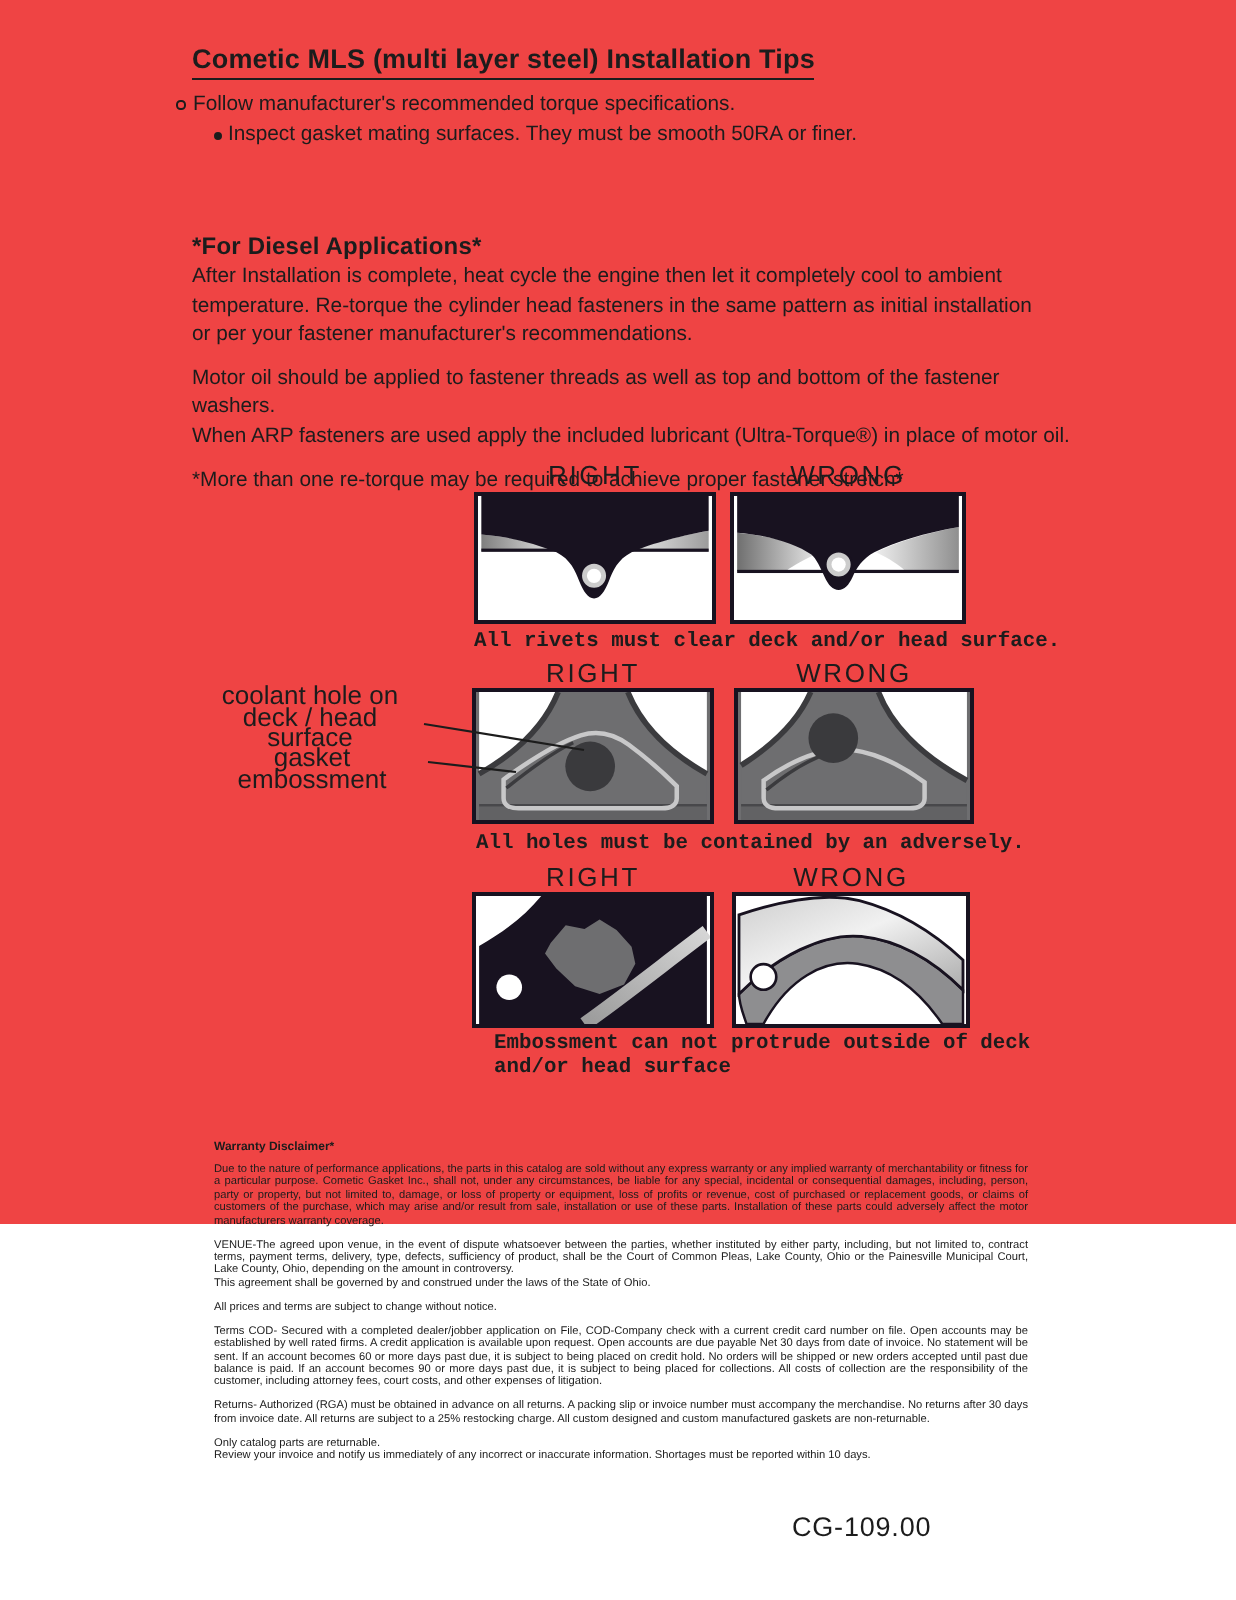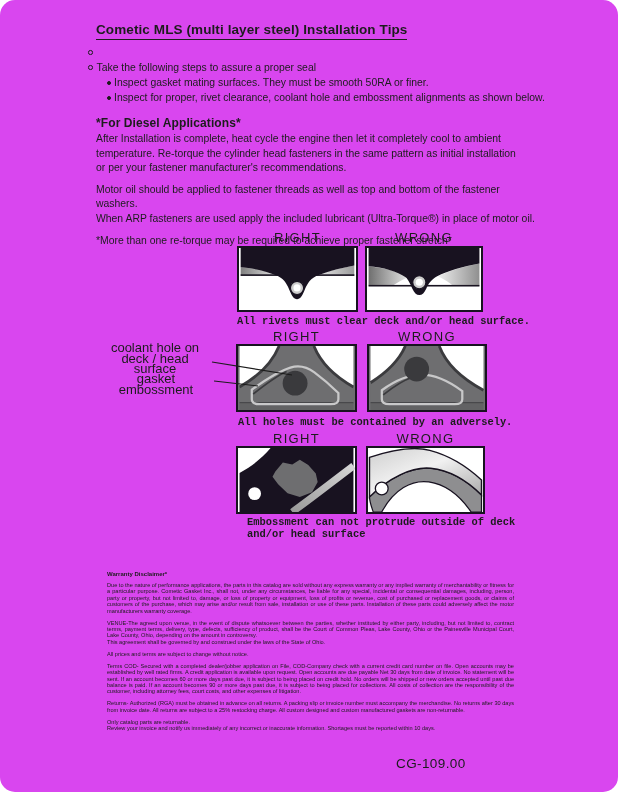--- a/index.html
+++ b/index.html
@@ -1,20 +1,20 @@
 <!DOCTYPE html>
 <html><head>
 <meta charset="utf-8">
 <style>
   * { margin:0; padding:0; box-sizing:border-box; }
   html,body { background:#ffffff; }
   body { width:618px; height:800px; overflow:hidden; }
   .page {
-    position:relative; width:618px; height:792px; background:#d946ef;
-    font-family:"Liberation Sans", sans-serif; color:#1c1c1c;border-radius:15px;
+    position:relative; width:618px; height:612px; background:#ef4444;
+    font-family:"Liberation Sans", sans-serif; color:#1c1c1c;
   }
   .abs { position:absolute; }
 
   
   .title {
     left:96px; top:22px; font-size:13.5px; font-weight:bold;
     border-bottom:1.8px solid #1c1c1c; padding-bottom:2px; letter-spacing:0.1px;
     white-space:nowrap;
   }
 
@@ -54,32 +54,25 @@
 </head>
 <body>
 
 <div class="page">
 
   <div class="abs title">Cometic MLS (multi layer steel) Installation Tips</div>
 
   <div class="abs bullets">
     <div class="b-row">
       <span class="b-marker"></span>
-    </div>
-    <div class="b-row">
-      <span class="b-marker"></span>
-      <span>Take the following steps to assure a proper seal</span>
+      <span>Follow manufacturer's recommended torque specifications.</span>
     </div>
     <div class="b-row sub">
       <span class="b-marker"></span>
       <span>Inspect gasket mating surfaces.  They must be smooth 50RA or finer.</span>
-    </div>
-    <div class="b-row sub">
-      <span class="b-marker"></span>
-      <span>Inspect for proper, rivet clearance, coolant hole and embossment alignments as shown below.</span>
     </div>
   </div>
 
   <div class="abs diesel">
     <div class="diesel-heading">*For Diesel Applications*</div>
     <p class="body-para">After Installation is complete, heat cycle the engine then let it completely cool to ambient
 temperature. Re-torque the cylinder head fasteners in the same pattern as initial installation
 or per your fastener manufacturer's recommendations.</p>
     <p class="body-para">Motor oil should be applied to fastener threads as well as top and bottom of the fastener washers.
 When ARP fasteners are used apply the included lubricant (Ultra-Torque®) in place of motor oil.</p>

